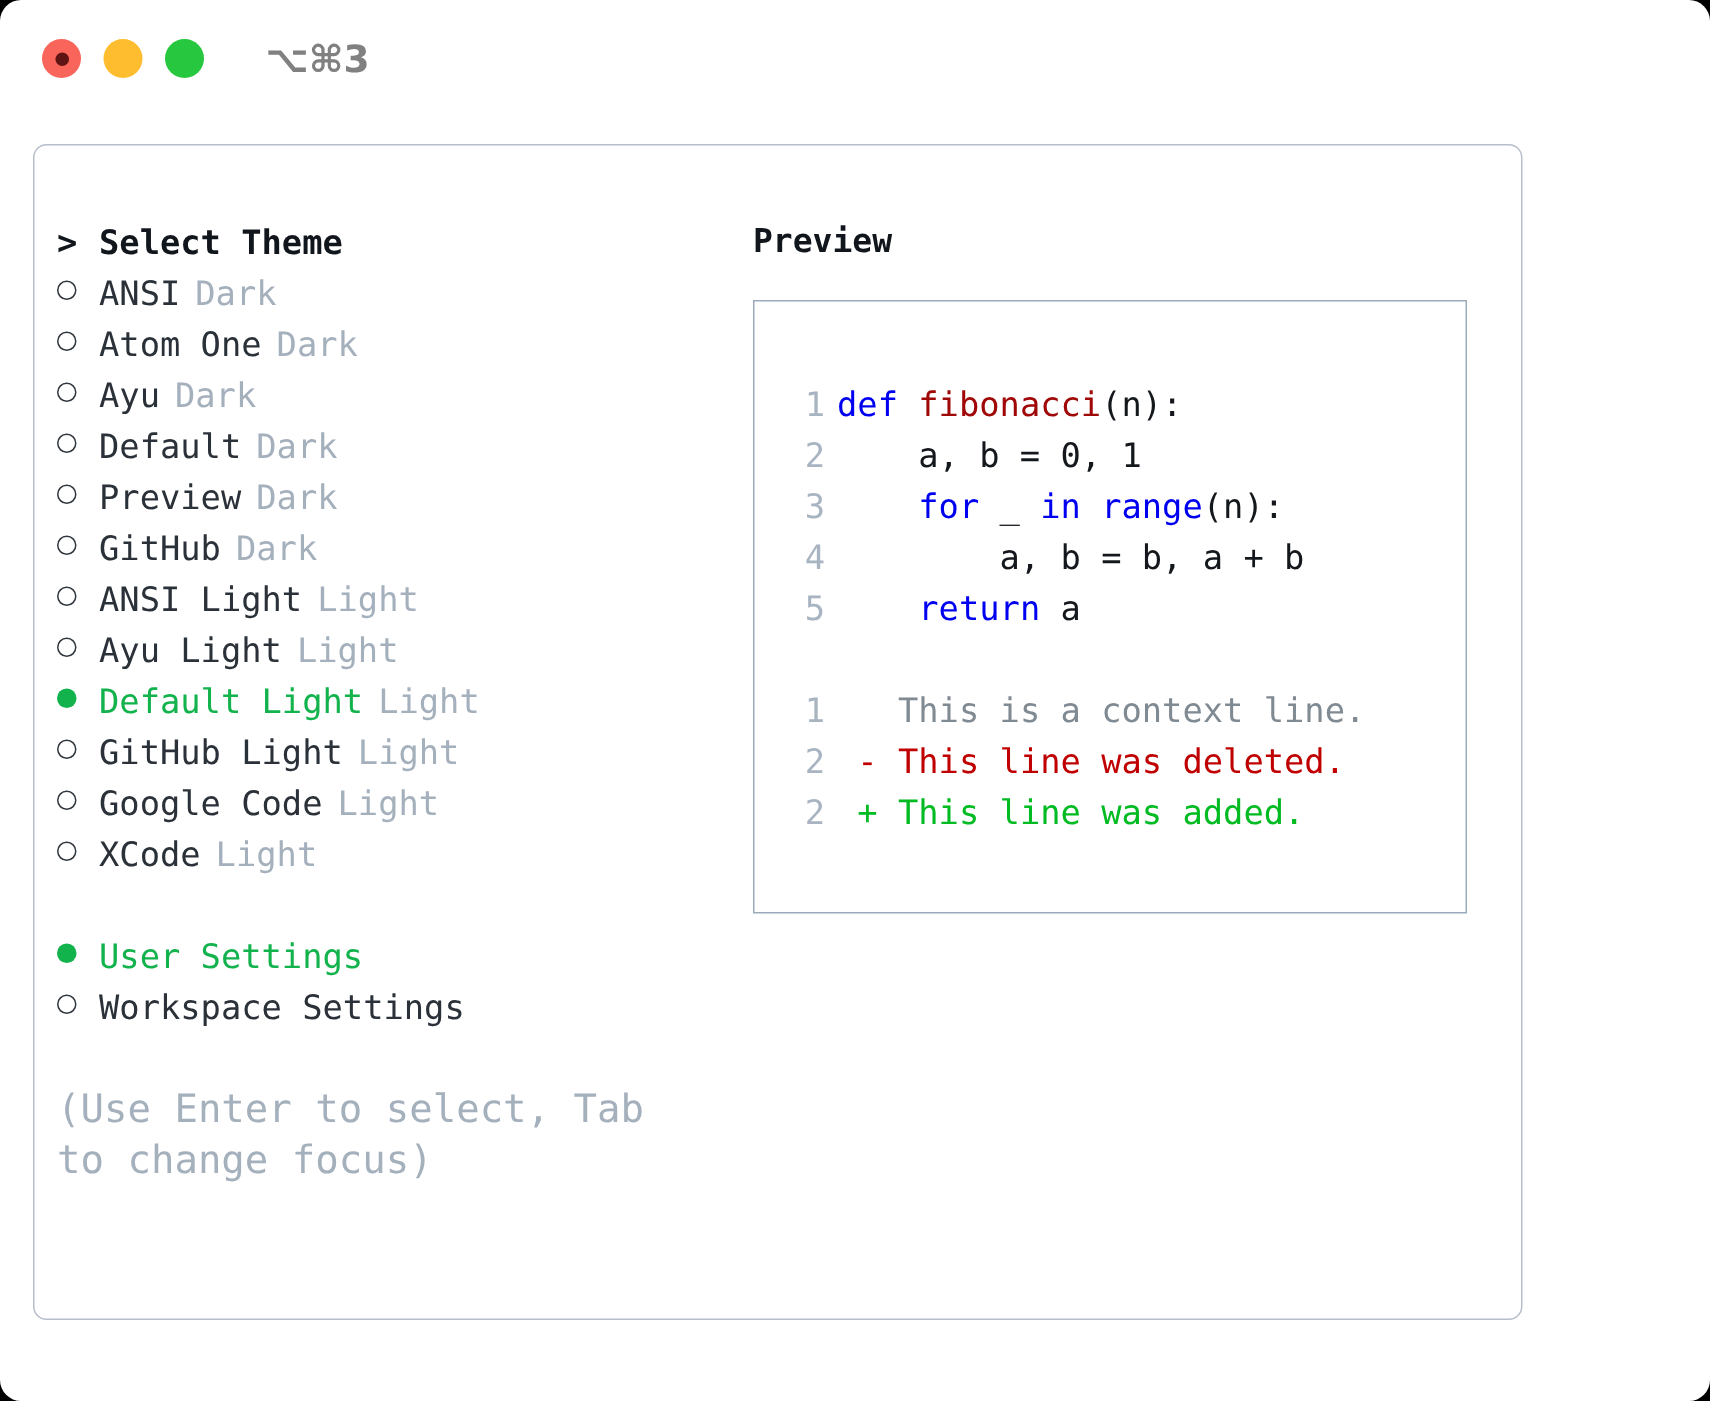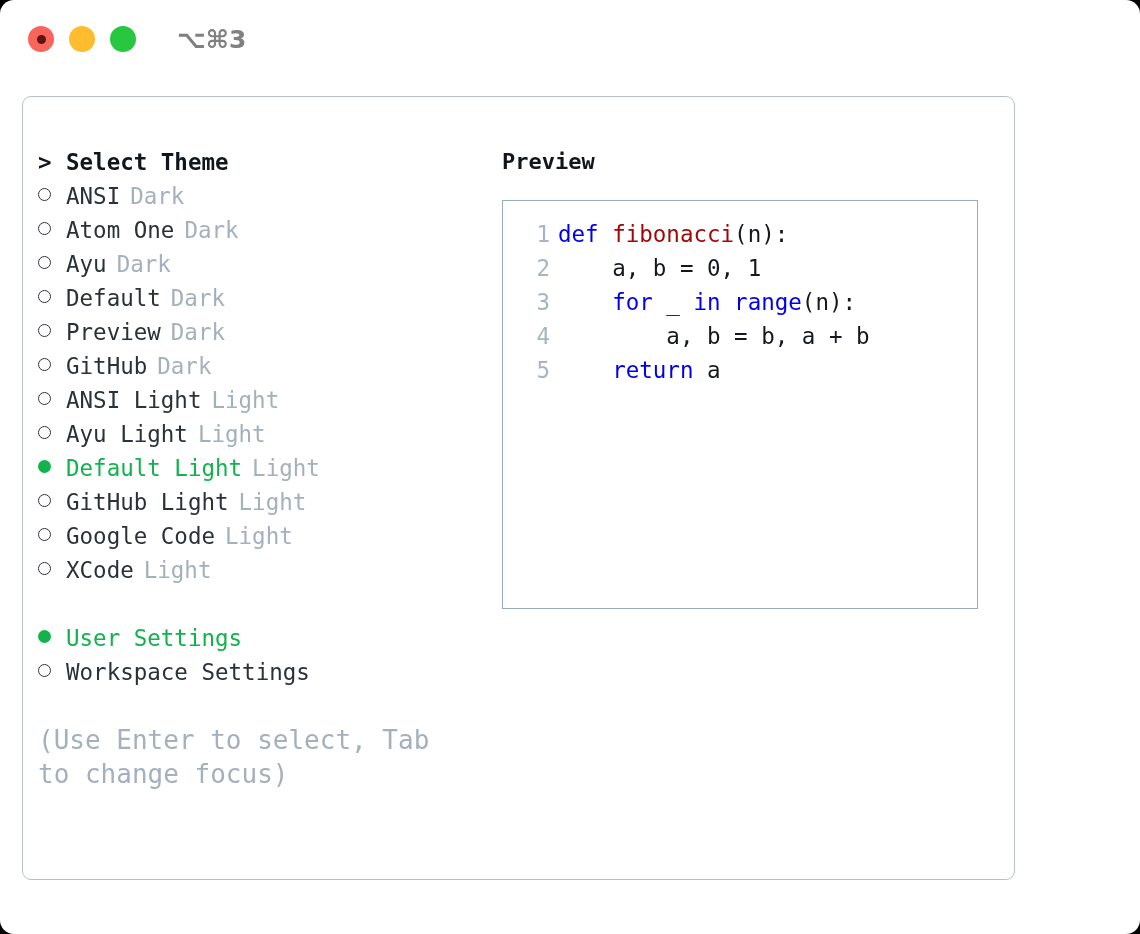--- a/index.html
+++ b/index.html
@@ -162,21 +162,21 @@
     line-height: 34px;
     white-space: pre;
   }
   #preview-panel {
     margin-top: 21px;
     width: 476px;
     height: 409px;
     border: 1.8px solid #9aabbb;
     box-sizing: border-box;
     background: #ffffff;
-    padding: 16px 0 0 17px;
+    padding: 52px 0 0 17px;
   }
   .code-line {
     font-size: 22.5px;
     line-height: 34px;
     white-space: pre;
     font-family: "DejaVu Sans Mono", monospace;
   }
   .ln {
     display: inline-block;
     width: 30px;
@@ -246,17 +246,22 @@
 
       <div id="preview-panel">
         <div id="code-block">
             <div class="code-line"><span class="ln">1</span><span class="kw">def</span><span class="plain"> </span><span class="fn">fibonacci</span><span class="plain">(n):</span></div>
             <div class="code-line"><span class="ln">2</span><span class="plain">    a, b = 0, 1</span></div>
             <div class="code-line"><span class="ln">3</span><span class="plain">    </span><span class="kw">for</span><span class="plain"> _ </span><span class="kw">in</span><span class="plain"> </span><span class="kw">range</span><span class="plain">(n):</span></div>
             <div class="code-line"><span class="ln">4</span><span class="plain">        a, b = b, a + b</span></div>
             <div class="code-line"><span class="ln">5</span><span class="plain">    </span><span class="kw">return</span><span class="plain"> a</span></div>
           </div>
         <div class="blank-line"></div>
+        <div id="diff-block">
+            <div class="code-line"><span class="ln">1</span><span class="ctx">  </span><span class="ctx"> This is a context line.</span></div>
+            <div class="code-line"><span class="ln">2</span><span class="del"> -</span><span class="del"> This line was deleted.</span></div>
+            <div class="code-line"><span class="ln">2</span><span class="add"> +</span><span class="add"> This line was added.</span></div>
+          </div>
       </div>
     </div>
 
   </div>
 </div>
 
 </body></html>

